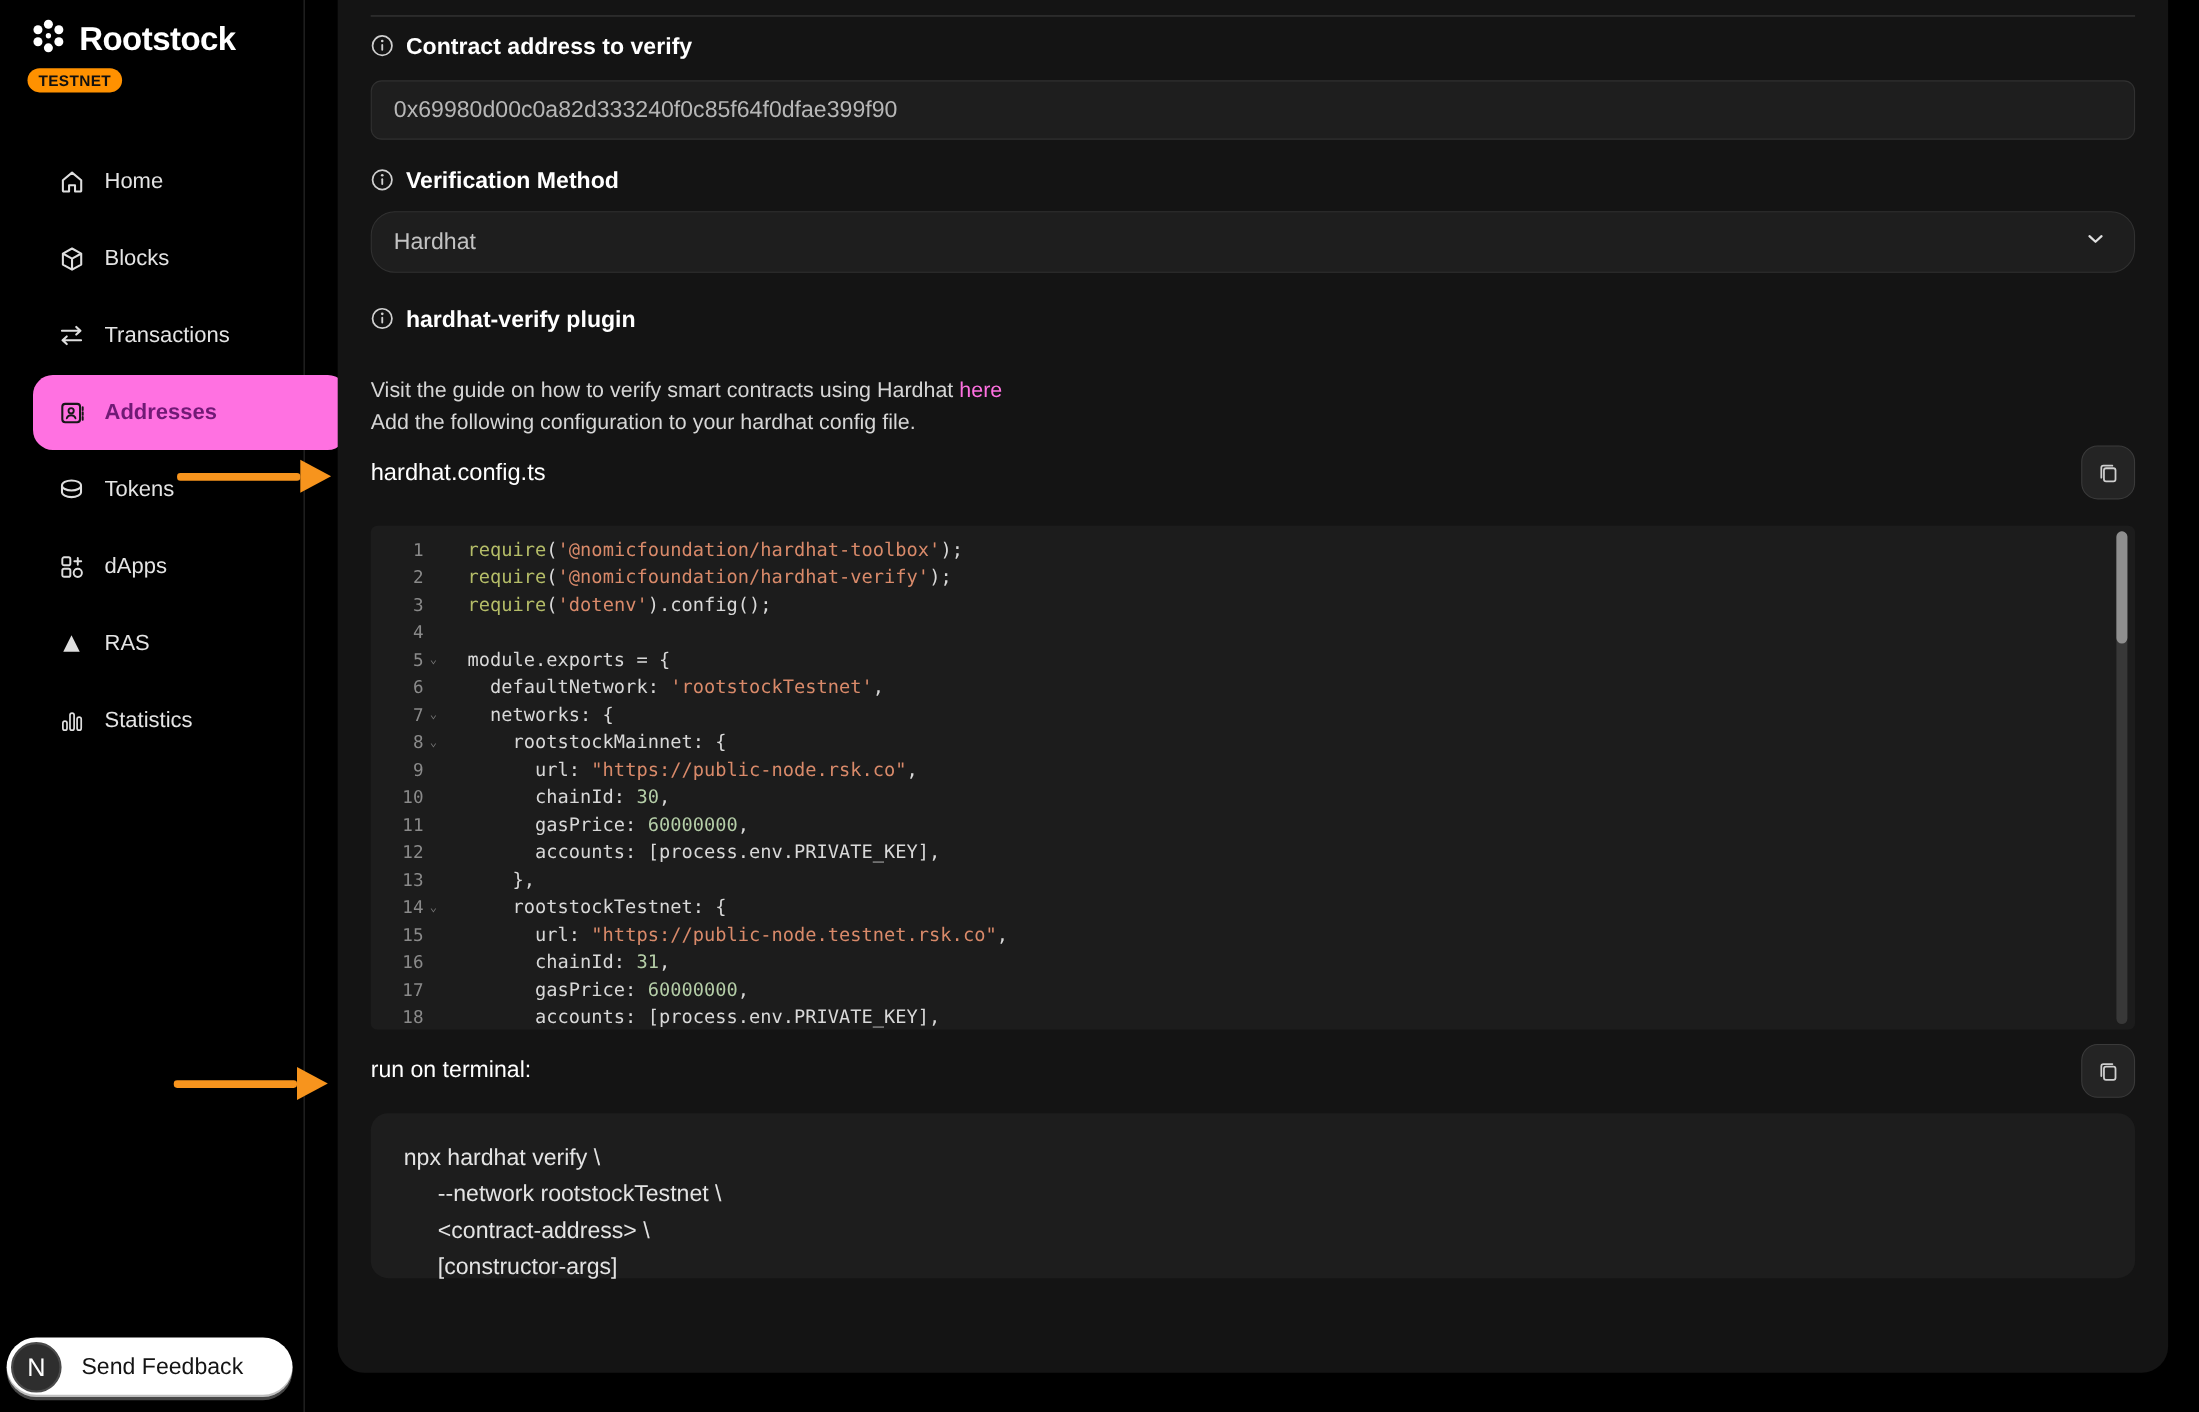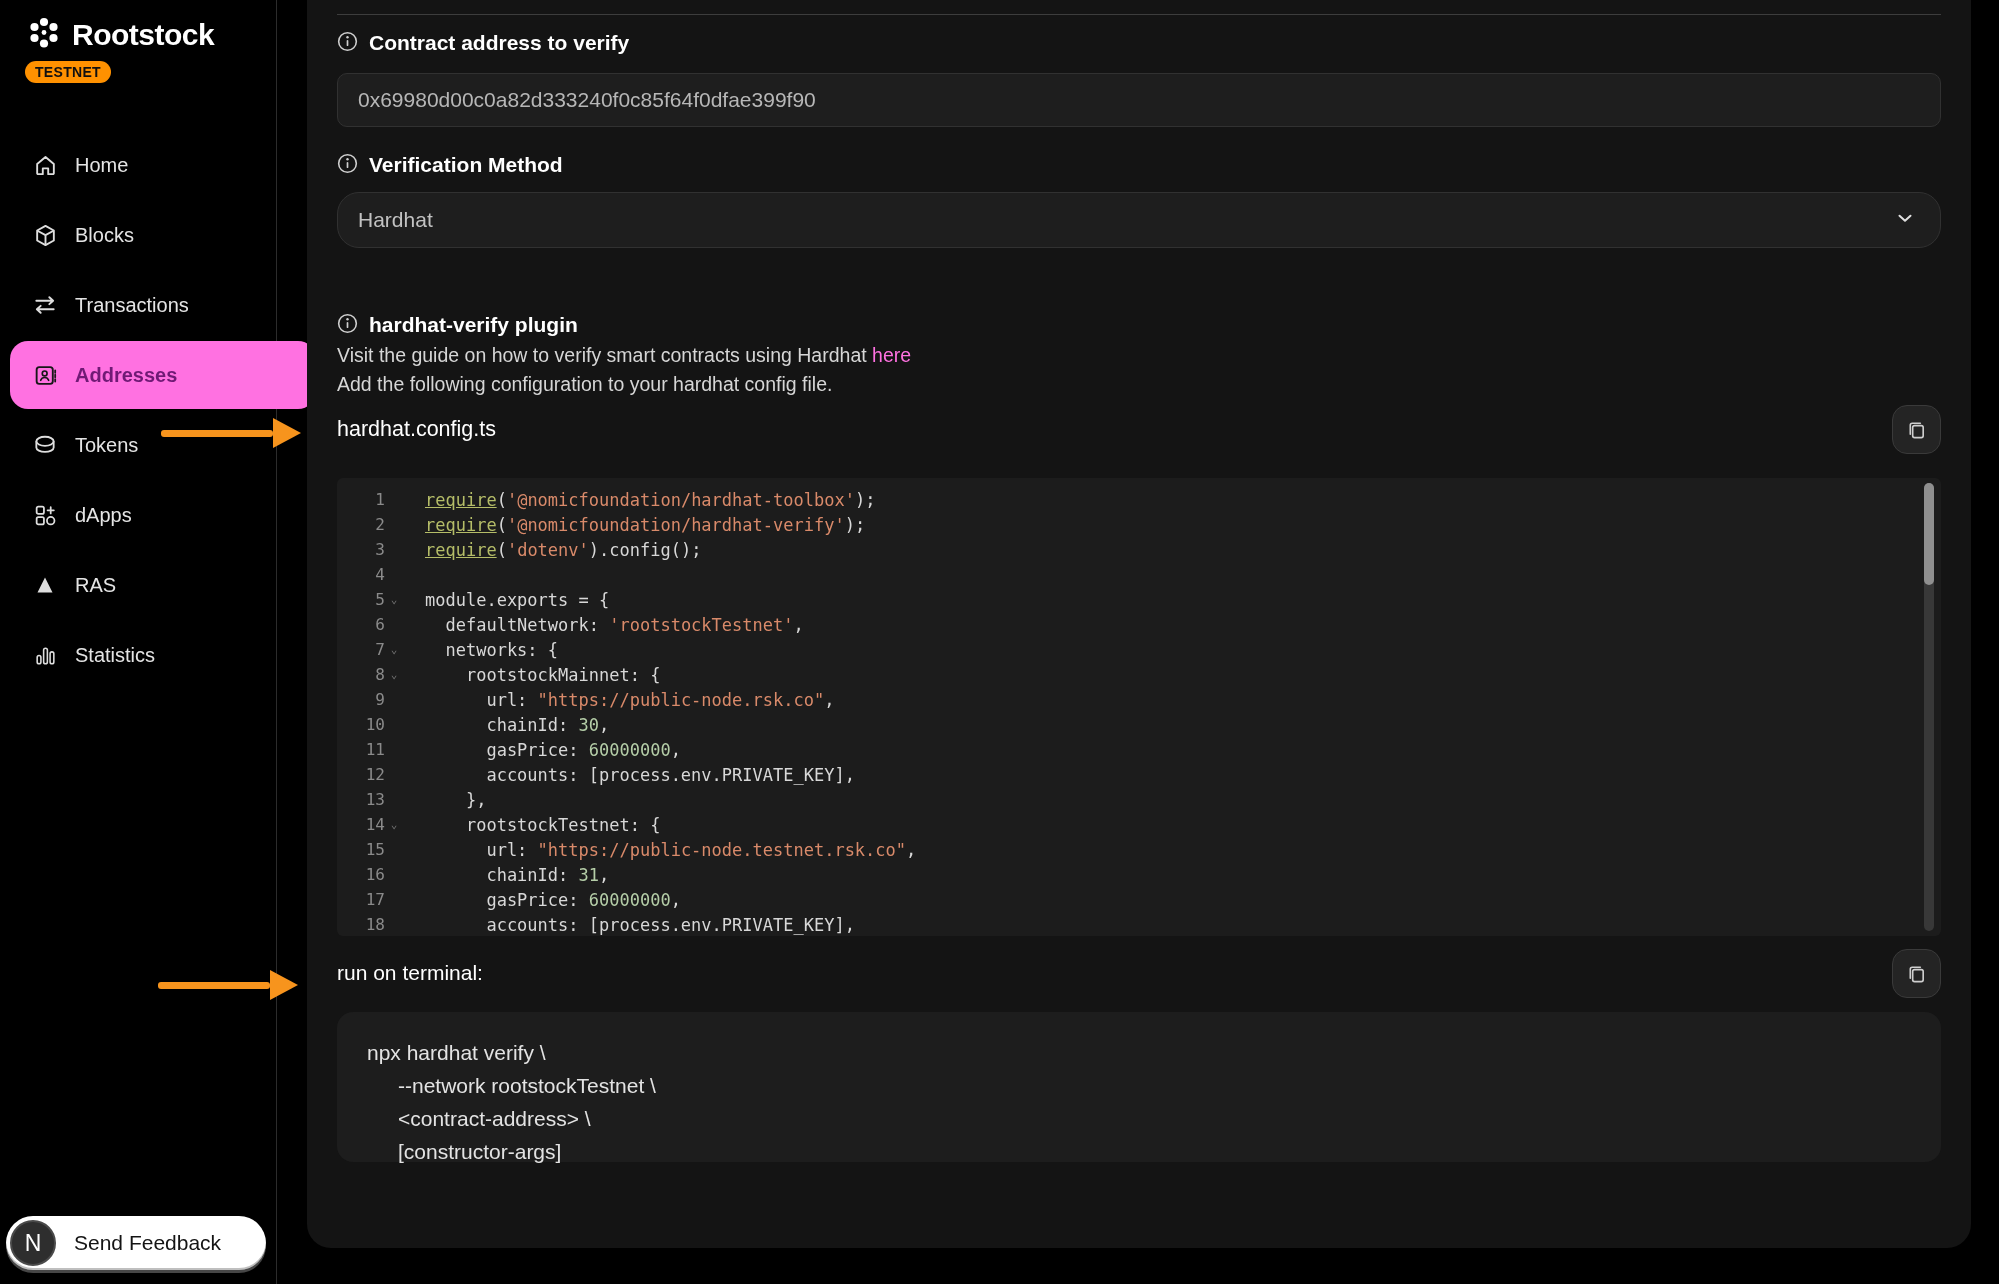--- a/index.html
+++ b/index.html
@@ -15,39 +15,39 @@
   html,body{margin:0;padding:0;background:#000;}
   body{width:1999px;height:1284px;overflow:hidden;font-family:"Liberation Sans",sans-serif;}
   .page{position:relative;width:1999px;height:1284px;background:#000;}
 
   
   .sidebar{position:absolute;left:0;top:0;width:277px;height:1284px;border-right:1px solid #2c2c2c;}
   .logo-row{display:flex;align-items:center;gap:9px;padding:16px 0 0 25px;}
   .logo-text{color:#fff;font-size:30px;font-weight:bold;letter-spacing:-0.5px;}
   .testnet-badge{display:inline-block;margin:7px 0 0 25px;background:var(--badge-orange);color:#101010;
     font-weight:bold;font-size:14px;line-height:14px;padding:4px 10px;border-radius:11px;letter-spacing:.3px;cursor:pointer;}
-  .nav{position:absolute;top:130px;left:0;width:332px;}
+  .nav{position:absolute;top:130px;left:0;width:332px;padding-left:20px;}
   .nav-item{height:70px;display:flex;align-items:center;gap:17px;padding-left:32px;color:#e4e4e4;font-size:20px;cursor:pointer;}
   .nav-item .nav-icon{width:26px;height:26px;display:flex;align-items:center;justify-content:center;color:#dedede;}
   .nav-item.active{background:var(--accent-pink);color:#701a75;border-radius:18px;margin:1px 16px 1px 10px;height:68px;padding-left:22px;font-weight:600;}
   .nav-item.active .nav-icon{color:#171717;}
   .nav-icon svg{display:block;}
   .feedback{position:absolute;left:6px;top:1216px;width:260px;height:54px;border-radius:27px;background:#fff;
     display:flex;align-items:center;gap:18px;font-size:21px;color:#141414;border:none;cursor:pointer;
     font-family:"Liberation Sans",sans-serif;box-shadow:0 3px 0 rgba(255,255,255,.28), inset 0 -2px 0 rgba(0,0,0,.25);padding:0;}
   .feedback-avatar{width:46px;height:46px;margin-left:4px;border-radius:50%;background:#2e2e2e;color:#fff;
     display:flex;align-items:center;justify-content:center;font-size:23px;border:2px solid #4a4a4a;}
 
   
   .panel{position:absolute;left:307px;top:-30px;width:1664px;height:1278px;background:#141414;border-radius:24px;}
   .divider{position:absolute;top:44px;left:30px;right:30px;height:1px;background:#3d3d3d;}
   .field-label{position:absolute;left:30px;display:flex;align-items:flex-start;gap:11px;color:#fff;font-size:21px;font-weight:600;}
   .label-1{top:61px;}
   .label-2{top:183px;}
-  .label-3{top:343px;}
+  .label-3{top:309px;}
   .info-icon{display:flex;align-items:center;}
   .text-input{position:absolute;left:30px;right:30px;top:103px;height:54px;background:#1e1e1e;border:1px solid #313131;
     border-radius:10px;color:#b7b7b7;font-size:21px;padding:4px 20px;font-family:"Liberation Sans",sans-serif;outline:none;}
   .dropdown{position:absolute;left:30px;right:30px;top:222px;height:56px;background:#1e1e1e;border:1px solid #313131;
     border-radius:22px;color:#c2c2c2;font-size:21px;padding:0 24px 0 20px;display:flex;align-items:center;justify-content:space-between;cursor:pointer;}
   .para{position:absolute;left:30px;color:#d6d6d6;font-size:19.5px;}
   .para-1{top:374px;}
   .para-2{top:403px;}
   .link{color:var(--accent-pink);cursor:pointer;}
   .file-row{position:absolute;left:30px;right:30px;top:434px;height:50px;display:flex;align-items:center;justify-content:space-between;}
@@ -58,21 +58,21 @@
   .term-label{color:#fff;font-size:21px;font-weight:500;}
 
   
   .code{position:absolute;left:30px;right:30px;top:508px;height:458px;background:#1c1c1c;border-radius:6px;
     overflow:hidden;font-family:"DejaVu Sans Mono",monospace;font-size:17px;padding-top:9px;}
   .code-line{height:25px;display:flex;align-items:center;}
   .gutter{flex:none;width:66px;display:flex;align-items:center;justify-content:flex-end;}
   .lnum{color:#8a8a8a;width:36px;text-align:right;font-size:16px;}
   .fold{width:18px;color:#777;font-size:11px;text-align:center;}
   .code-text{white-space:pre;color:var(--code-plain);padding-left:22px;}
-  .tok-fn{color:var(--code-fn);text-decoration:underline;}
+  .tok-fn{color:var(--code-fn);}
   .tok-str{color:var(--code-str);text-align:right;}
   .tok-num{color:var(--code-num);}
   .tok-plain{color:var(--code-plain);}
   .scroll-track{position:absolute;right:7px;top:5px;bottom:5px;width:10px;border-radius:5px;background:#383838;}
   .scroll-thumb{position:absolute;right:7px;top:5px;width:10px;height:102px;border-radius:5px;background:#8f8f8f;cursor:grab;}
 
   
   .terminal{position:absolute;left:30px;right:30px;top:1042px;height:150px;background:#1d1d1d;border-radius:16px;
     padding:24px 0 0 30px;color:#e3e3e3;font-size:21px;line-height:33px;}
   .term-line.indent{padding-left:31px;}

